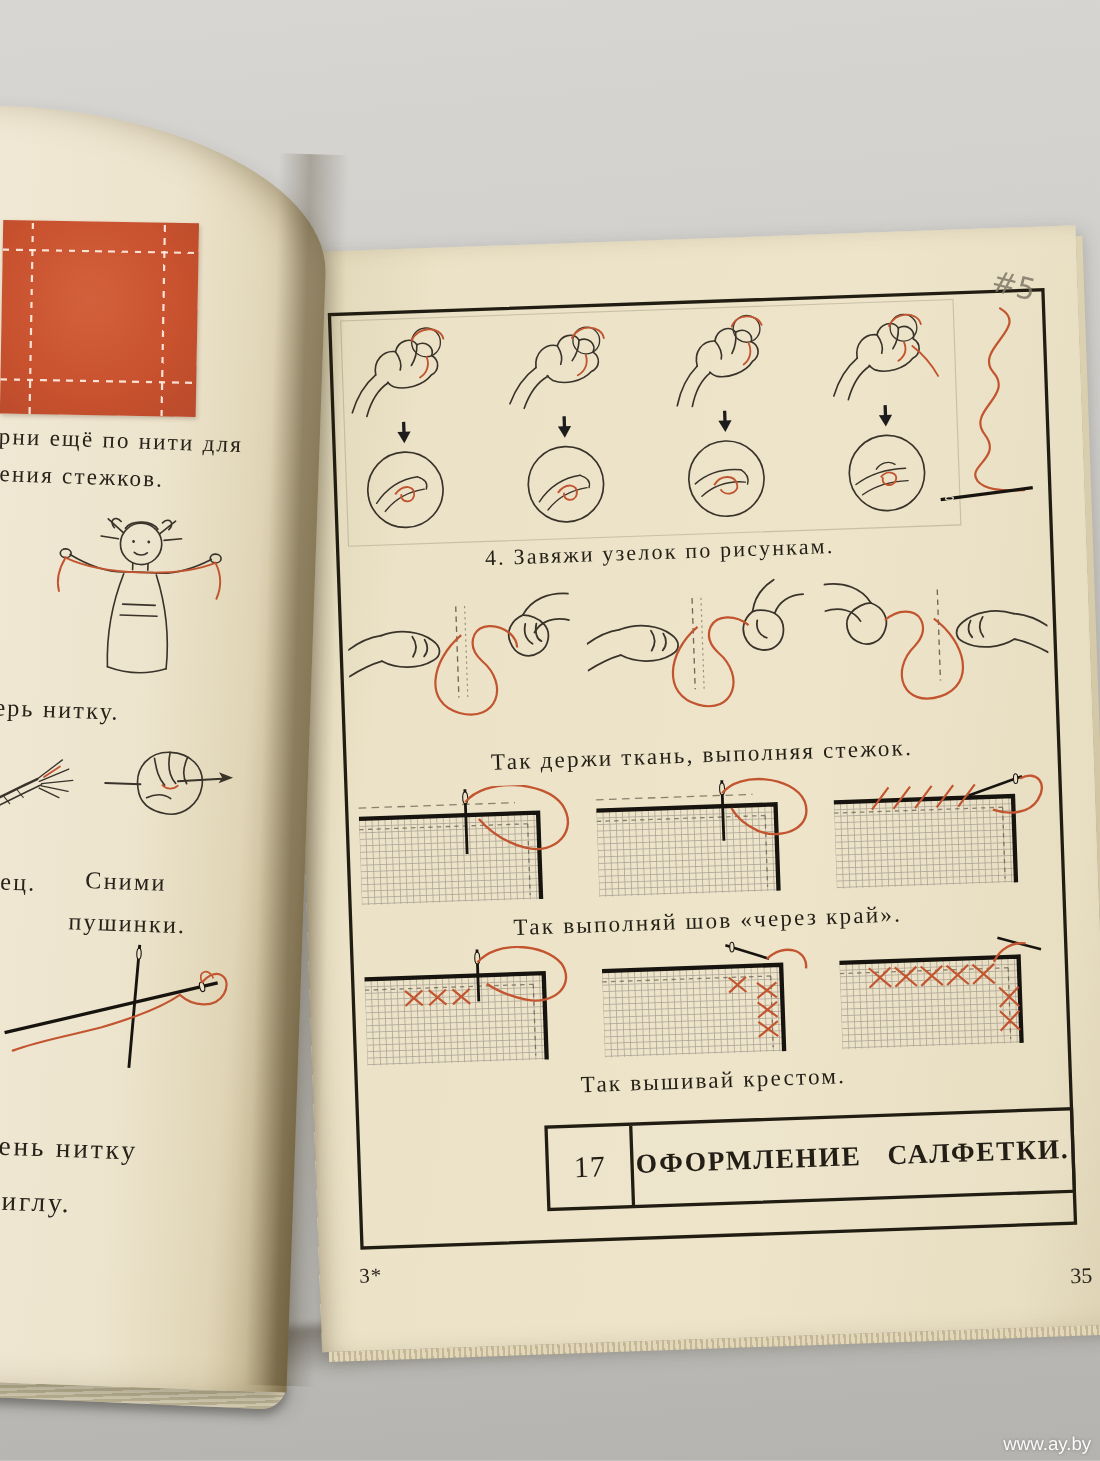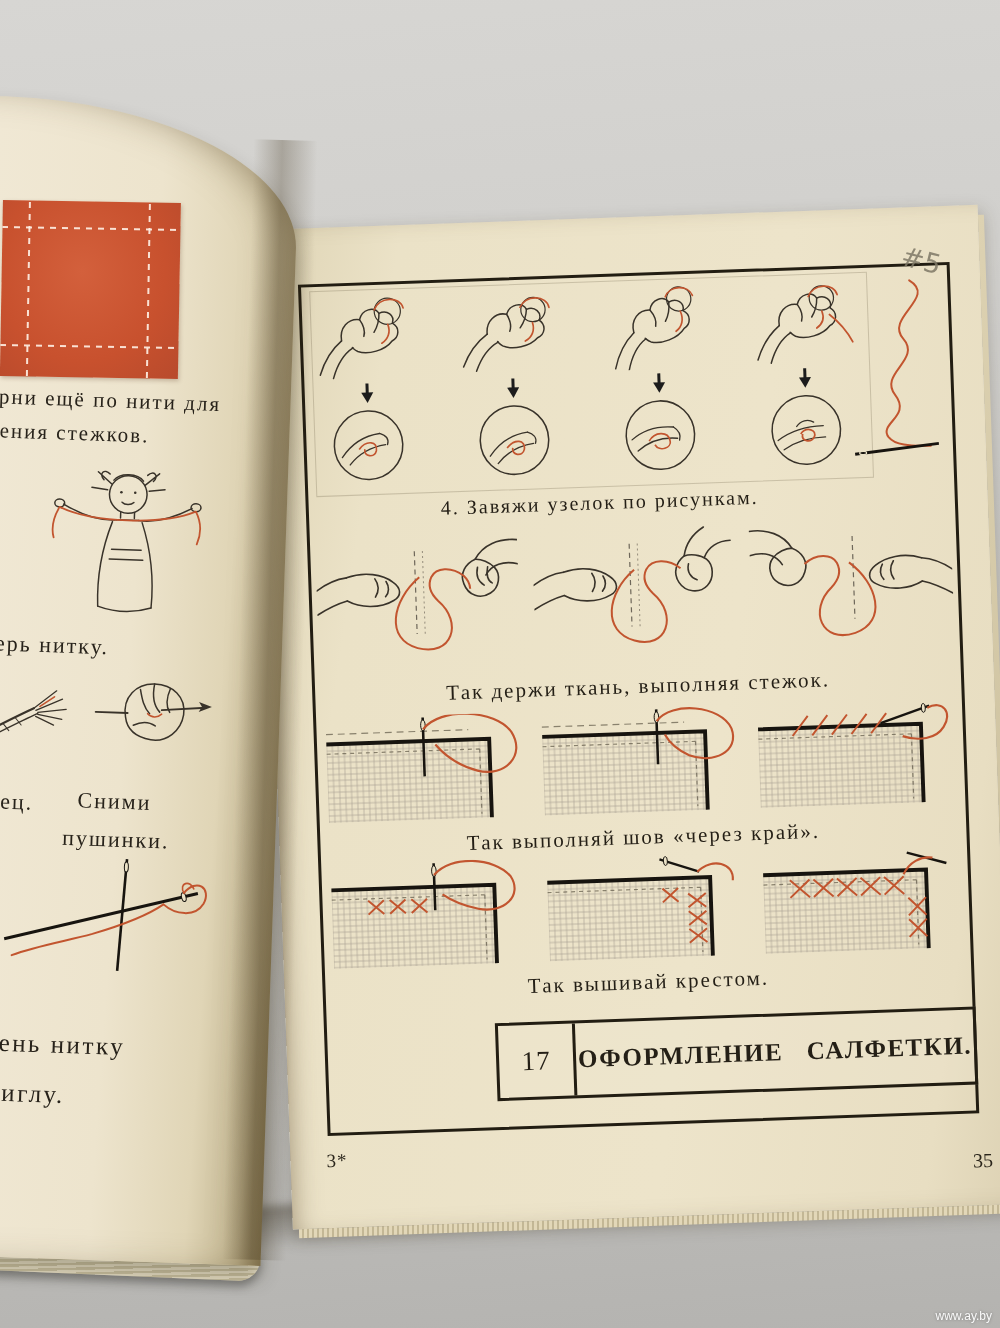--- a/index.html
+++ b/index.html
@@ -110,21 +110,21 @@
   .handarrow{position:absolute;left:158px;top:554px;width:122px;height:112px;}
   .needleimg{position:absolute;left:68px;top:750px;width:218px;height:126px;}
   
   .spine-shadow{
     position:absolute;left:238px;top:140px;width:64px;height:1120px;z-index:5;pointer-events:none;
     background:linear-gradient(90deg,rgba(0,0,0,0) 0%,rgba(55,42,18,.28) 45%,rgba(0,0,0,0) 100%);
     transform:rotate(1.6deg);
   }
   .watermark{
     position:absolute;right:8px;bottom:5px;z-index:10;
-    font-family:"Liberation Sans",sans-serif;font-size:12px;color:#fafafa;
+    font-family:"Liberation Sans",sans-serif;font-size:17px;color:#fafafa;
     text-shadow:0 0 3px rgba(0,0,0,.35);
   }
   svg{display:block;}
 </style>
 </head>
 <body>
 
 <div class="photo">
 
   <div class="floor-shadow"></div>

